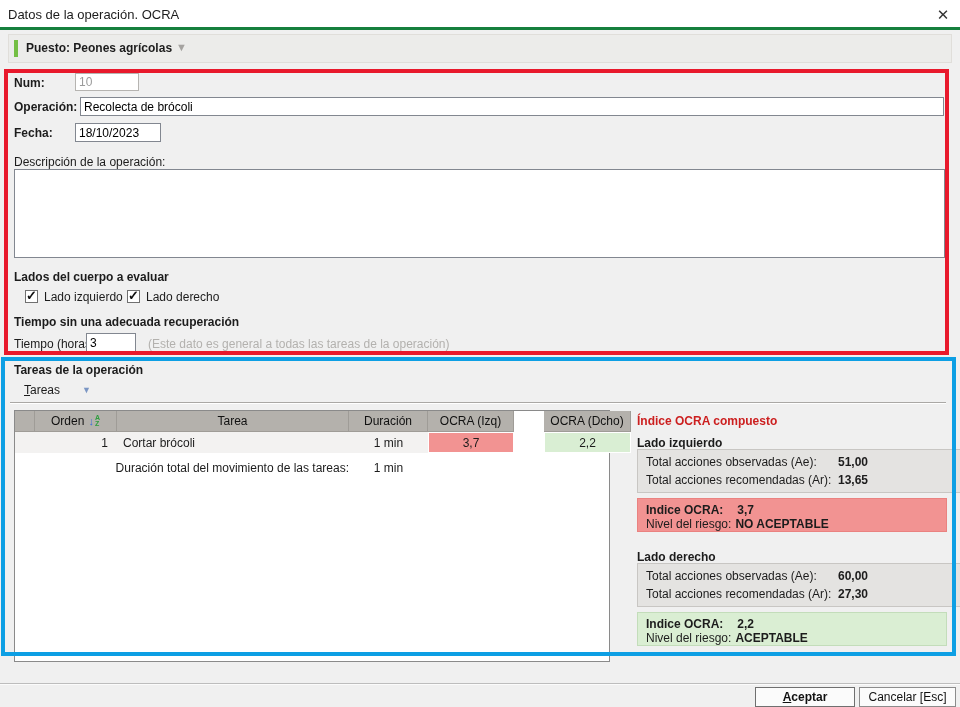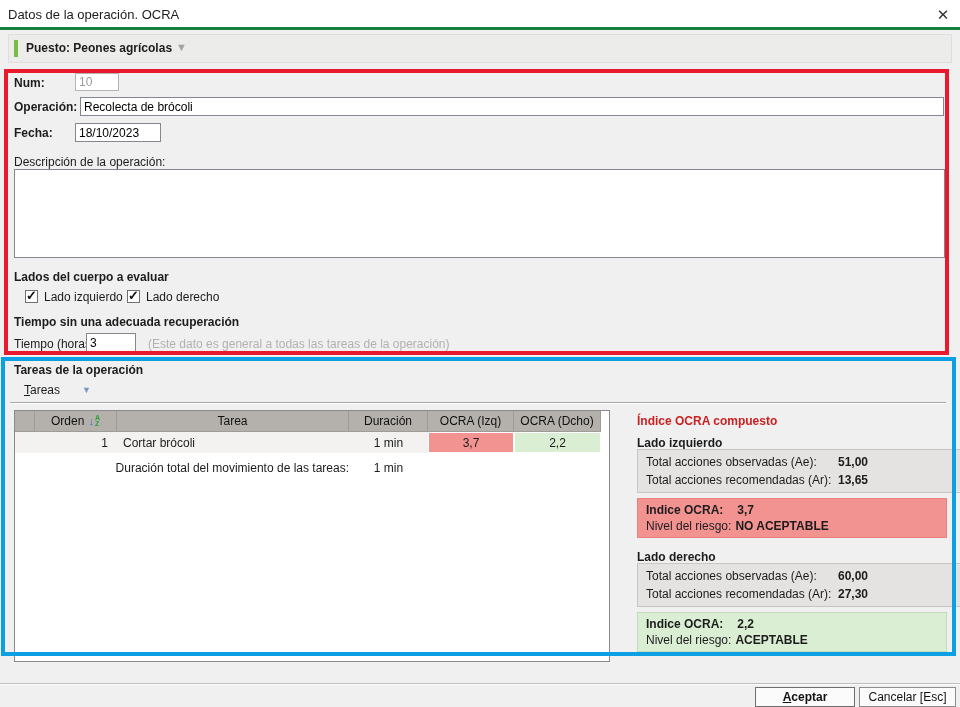--- a/index.html
+++ b/index.html
@@ -27,21 +27,21 @@
     border:4px solid #e8192c; z-index:60; pointer-events:none; }
   #blue-rect { left:1px; top:357px; width:955px; height:299px;
     border:4px solid #0d9fe4; z-index:60; pointer-events:none; }
 
   
   .lbl { font-size:12px; color:#1c1c1c; }
   .lbl-b { font-size:12px; font-weight:bold; color:#1c1c1c; }
   input, textarea { font-family:"Liberation Sans", sans-serif; font-size:12px;
     border:1px solid #828790; background:#fff; padding:1px 3px; outline:none; }
   #num-label { left:14px; top:76px; }
-  #num-input { left:75px; top:73px; width:44px; height:18px;
+  #num-input { left:75px; top:73px; width:64px; height:18px;
     color:#9b9b9b; border-color:#b6b4b1; }
   #operacion-label { left:14px; top:100px; }
   #operacion-input { left:80px; top:97px; width:864px; height:19px; }
   #fecha-label { left:14px; top:126px; }
   #fecha-input { left:75px; top:123px; width:86px; height:19px; }
   #desc-label { left:14px; top:155px; }
   #desc-textarea { left:14px; top:169px; width:931px; height:89px; resize:none; }
   #lados-header { left:14px; top:270px; }
   .checkbox { width:13px; height:13px; background:#fff; border:1px solid #707070;
     position:absolute; }
@@ -72,21 +72,21 @@
     font-size:12px; color:#111; display:flex; align-items:center;
     justify-content:center; }
   .trow { position:absolute; top:21px; height:21px; background:#f3f2f1;
     font-size:12px; color:#1c1c1c; display:flex; align-items:center; }
   .sort-icon { display:inline-flex; align-items:center; margin-left:4px; }
   .sort-arrow { color:#3f6fd8; font-weight:bold; font-size:11px; }
   .sort-letters { display:flex; flex-direction:column; line-height:6px;
     font-size:7px; font-weight:bold; color:#2e9e3e; margin-left:1px; }
   .c0 { left:0; width:20px; } .c1 { left:20px; width:82px; }
   .c2 { left:102px; width:232px; } .c3 { left:334px; width:79px; }
-  .c4 { left:413px; width:86px; } .c5 { left:499px; width:87px;text-align:center; }
+  .c4 { left:413px; width:86px; } .c5 { left:529px; width:87px;text-align:center; }
   .cell-right { justify-content:flex-end; padding-right:9px; }
   .cell-left { justify-content:flex-start; padding-left:6px; }
   .cell-center { justify-content:center; }
   .ocra-red { background:#f29392; border:1px solid #fff; }
   .ocra-green { background:#d9eed3; border:1px solid #fff; }
   #total-row-label { left:20px; top:50px; width:314px; text-align:right;
     font-size:12px; color:#1c1c1c; }
   #total-row-value { left:334px; top:50px; width:79px; text-align:center;
     font-size:12px; color:#1c1c1c; }
 
@@ -95,21 +95,21 @@
   .side-header { font-size:12px; font-weight:bold; color:#1c1c1c; }
   #lado-izq-header { left:637px; top:436px; }
   #lado-dcho-header { left:637px; top:550px; }
   .info-box { left:637px; width:328px; height:44px; background:#e4e3e1;
     border:1px solid #c8c6c3; padding:5px 8px; display:flex;
     flex-direction:column; justify-content:space-between; }
   #info-box-izq { top:449px; } #info-box-dcho { top:563px; }
   .info-line { display:flex; font-size:12px; color:#1c1c1c; }
   .info-line .k { width:192px; }
   .info-line .v { font-weight:bold; }
-  .result-box { left:637px; width:310px; height:40px; padding:4px 8px;
+  .result-box { left:637px; width:310px; height:34px; padding:4px 8px;
     display:flex; flex-direction:column; justify-content:space-between; }
   #result-box-izq { top:498px; background:#f29392; border:1px solid #ea8280; }
   #result-box-dcho { top:612px; background:#daeed3; border:1px solid #c3ddba; }
   .result-line1 { font-size:12px; font-weight:bold; color:#1c1c1c; }
   .result-line1 .v { margin-left:14px; }
   .result-line2 { font-size:12px; color:#1c1c1c; }
   .result-line2 .v { font-weight:bold; margin-left:4px; }
 
   
   #footer-sep { left:0; top:683px; width:960px; height:2px;

